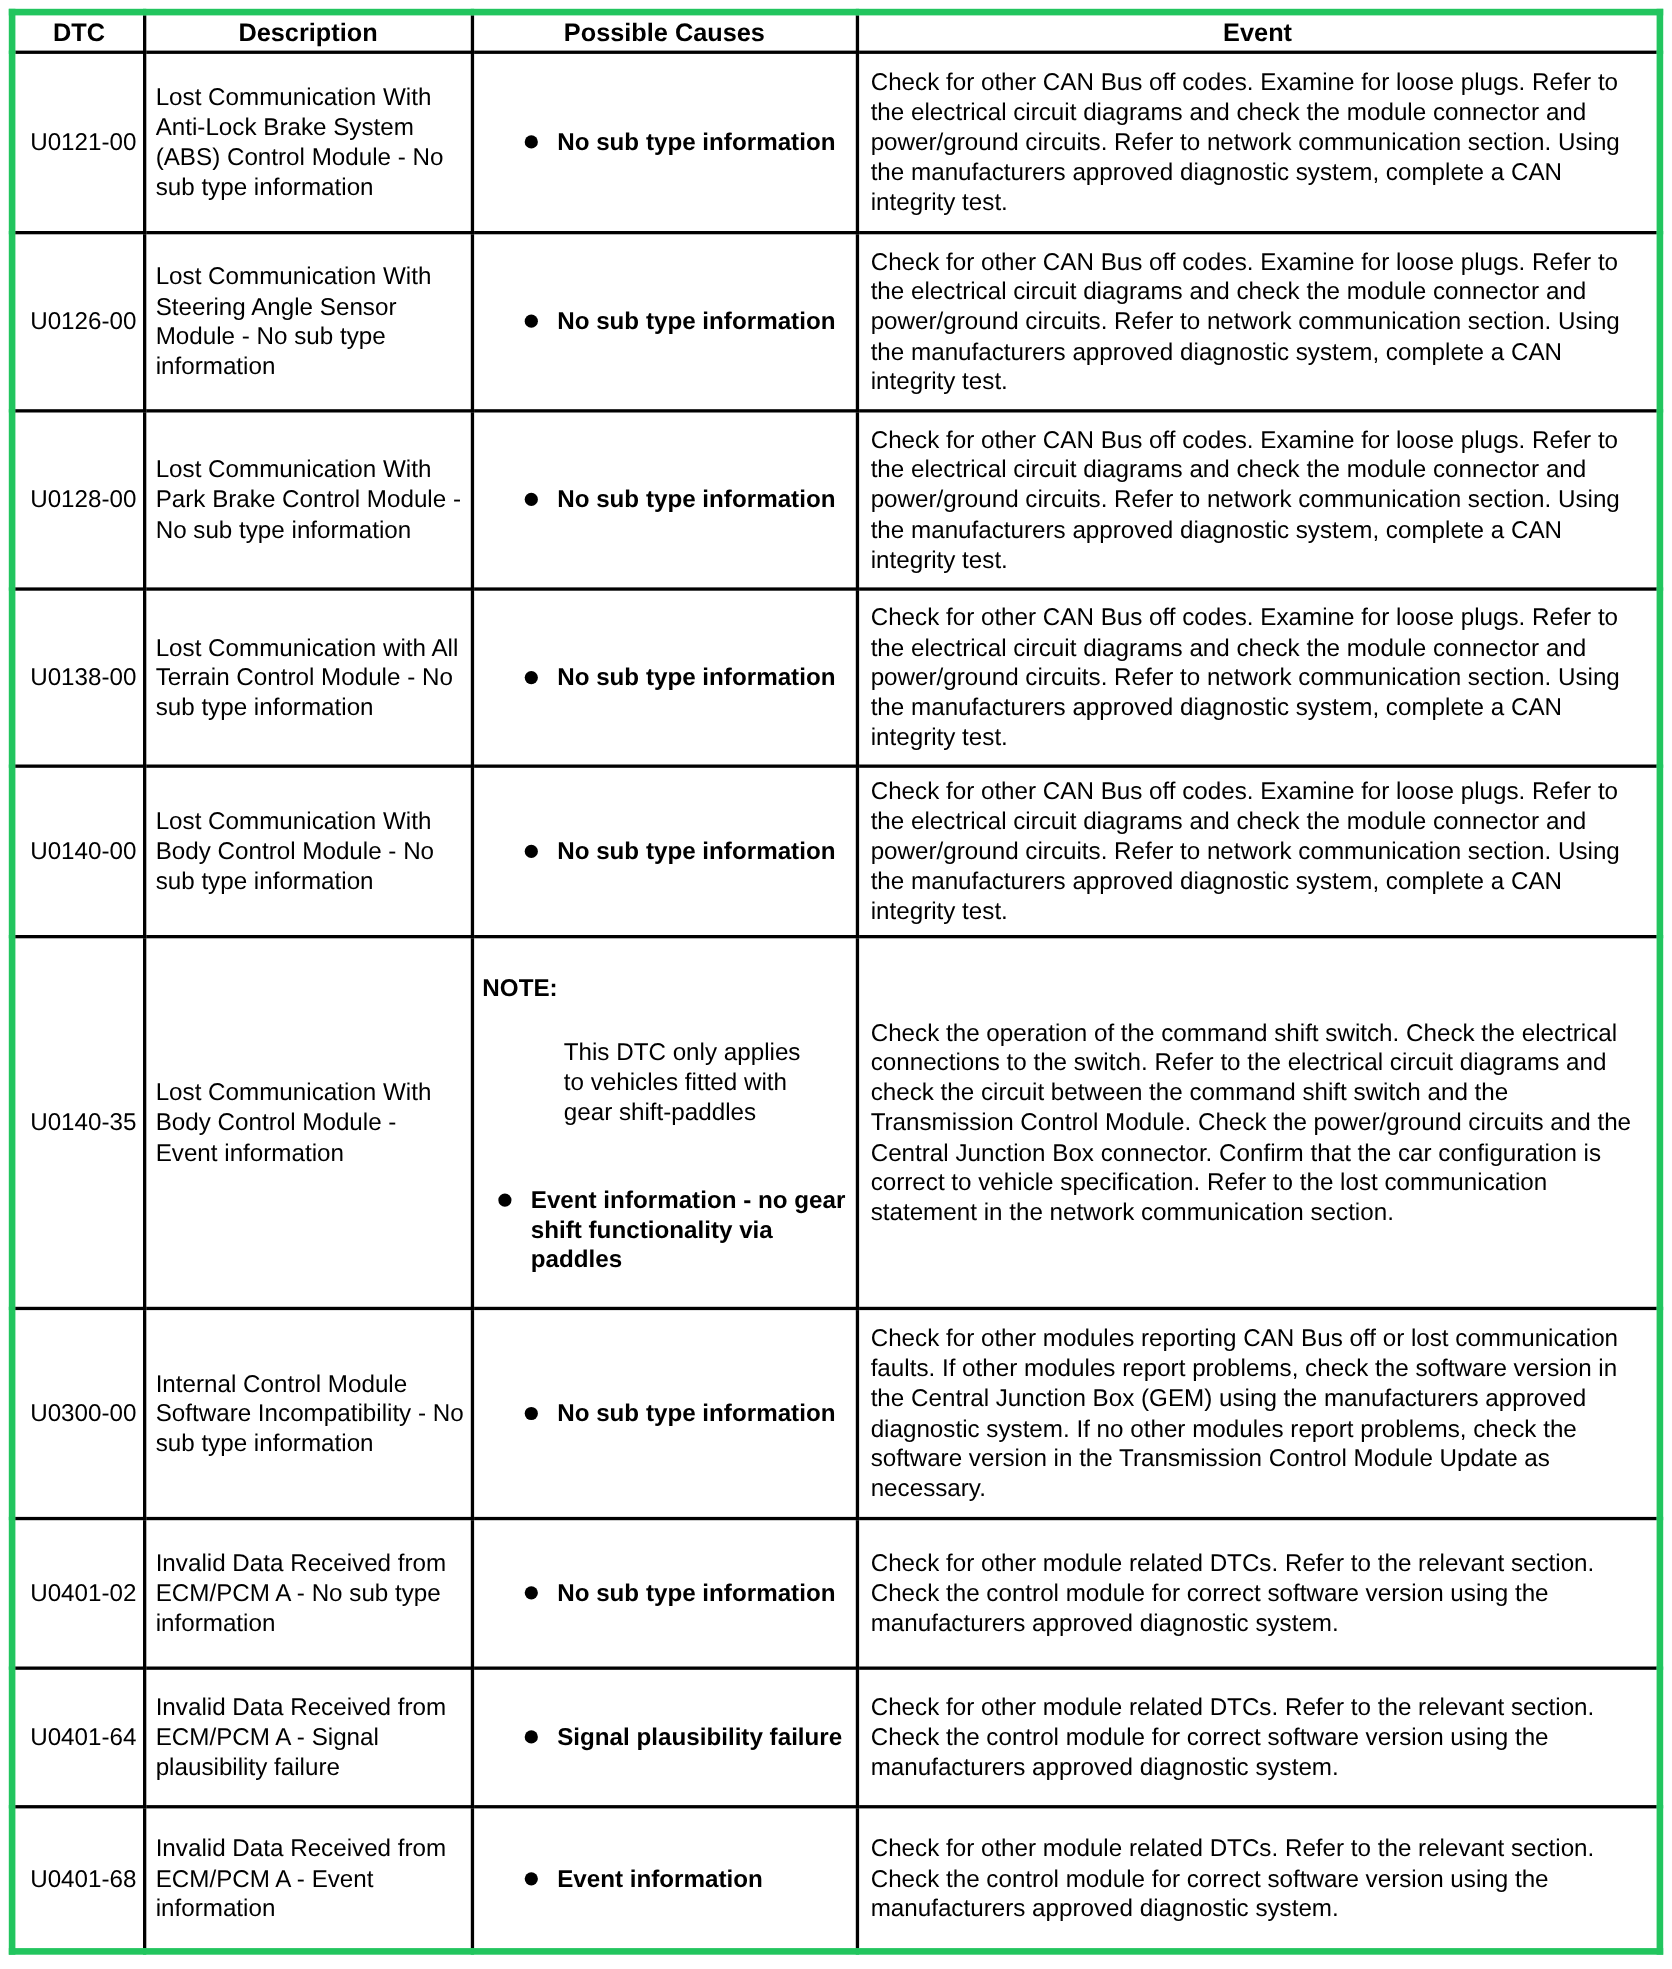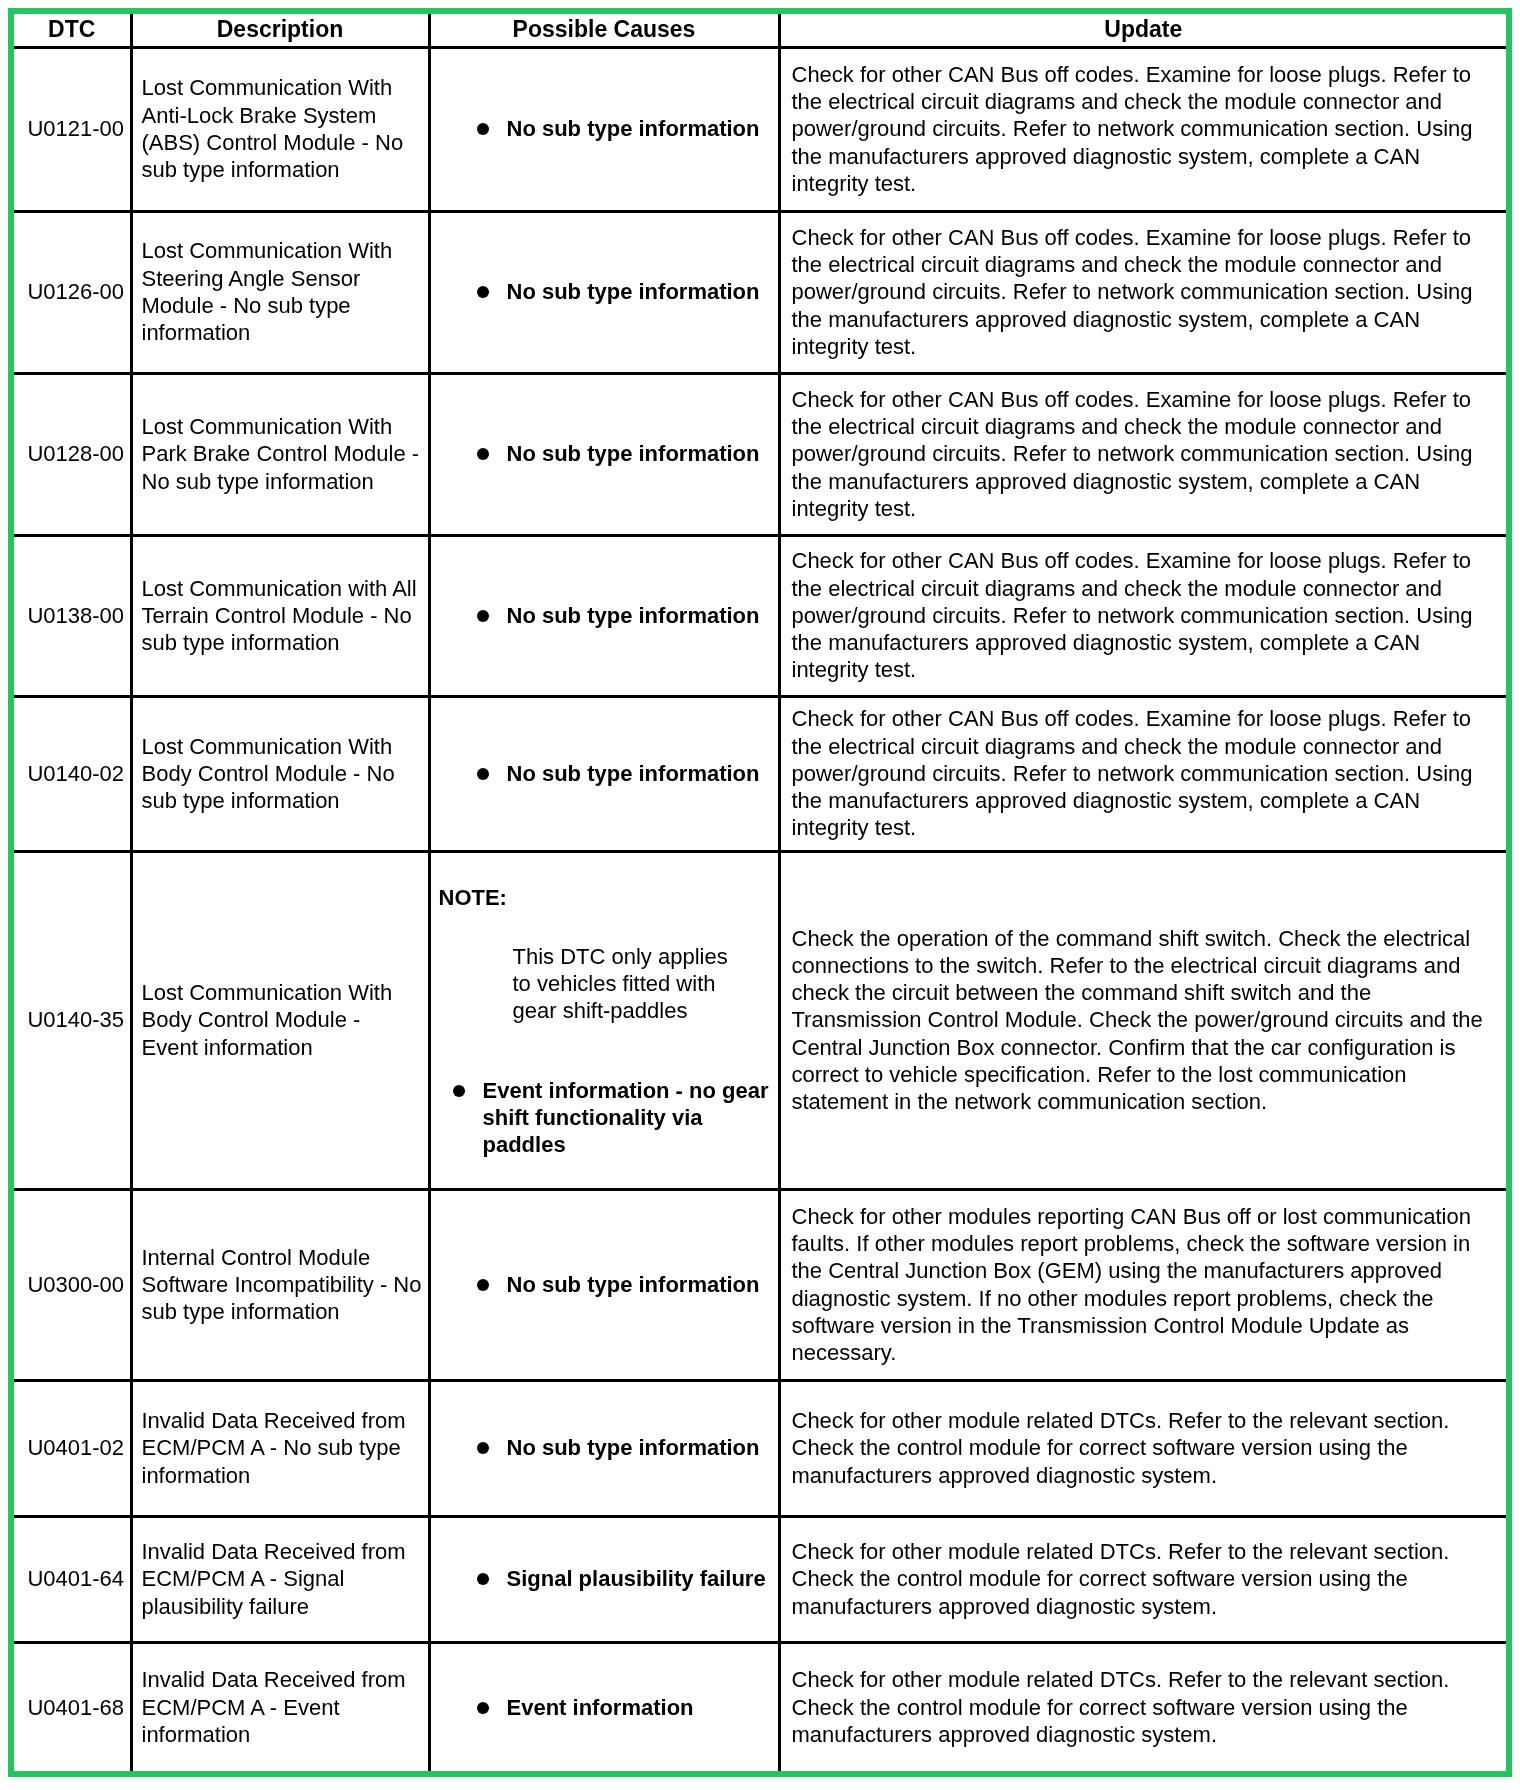--- a/index.html
+++ b/index.html
@@ -104,21 +104,21 @@
       <col class="c-dtc">
       <col class="c-desc">
       <col class="c-causes">
       <col class="c-action">
     </colgroup>
     <thead>
       <tr id="header-row">
           <th>DTC</th>
           <th>Description</th>
           <th>Possible Causes</th>
-          <th>Update</th>
+          <th>Event</th>
         </tr>
     </thead>
     <tbody id="table-body">
         <tr>
           <td class="cell-dtc">U0121-00</td>
           <td class="cell-desc">Lost Communication With Anti-Lock Brake System (ABS) Control Module - No sub type information</td>
           <td class="cell-causes">
             <ul class="causes-list">
               <li class="cause-item"><span class="bullet-dot"></span><span class="cause-text">No sub type information</span></li>
             </ul>
@@ -149,21 +149,21 @@
           <td class="cell-dtc">U0138-00</td>
           <td class="cell-desc">Lost Communication with All Terrain Control Module - No sub type information</td>
           <td class="cell-causes">
             <ul class="causes-list">
               <li class="cause-item"><span class="bullet-dot"></span><span class="cause-text">No sub type information</span></li>
             </ul>
           </td>
           <td class="cell-action">Check for other CAN Bus off codes. Examine for loose plugs. Refer to the electrical circuit diagrams and check the module connector and power/ground circuits. Refer to network communication section. Using the manufacturers approved diagnostic system, complete a CAN integrity test.</td>
         </tr>
         <tr>
-          <td class="cell-dtc">U0140-02</td>
+          <td class="cell-dtc">U0140-00</td>
           <td class="cell-desc">Lost Communication With Body Control Module - No sub type information</td>
           <td class="cell-causes">
             <ul class="causes-list">
               <li class="cause-item"><span class="bullet-dot"></span><span class="cause-text">No sub type information</span></li>
             </ul>
           </td>
           <td class="cell-action">Check for other CAN Bus off codes. Examine for loose plugs. Refer to the electrical circuit diagrams and check the module connector and power/ground circuits. Refer to network communication section. Using the manufacturers approved diagnostic system, complete a CAN integrity test.</td>
         </tr>
         <tr>
           <td class="cell-dtc">U0140-35</td>

